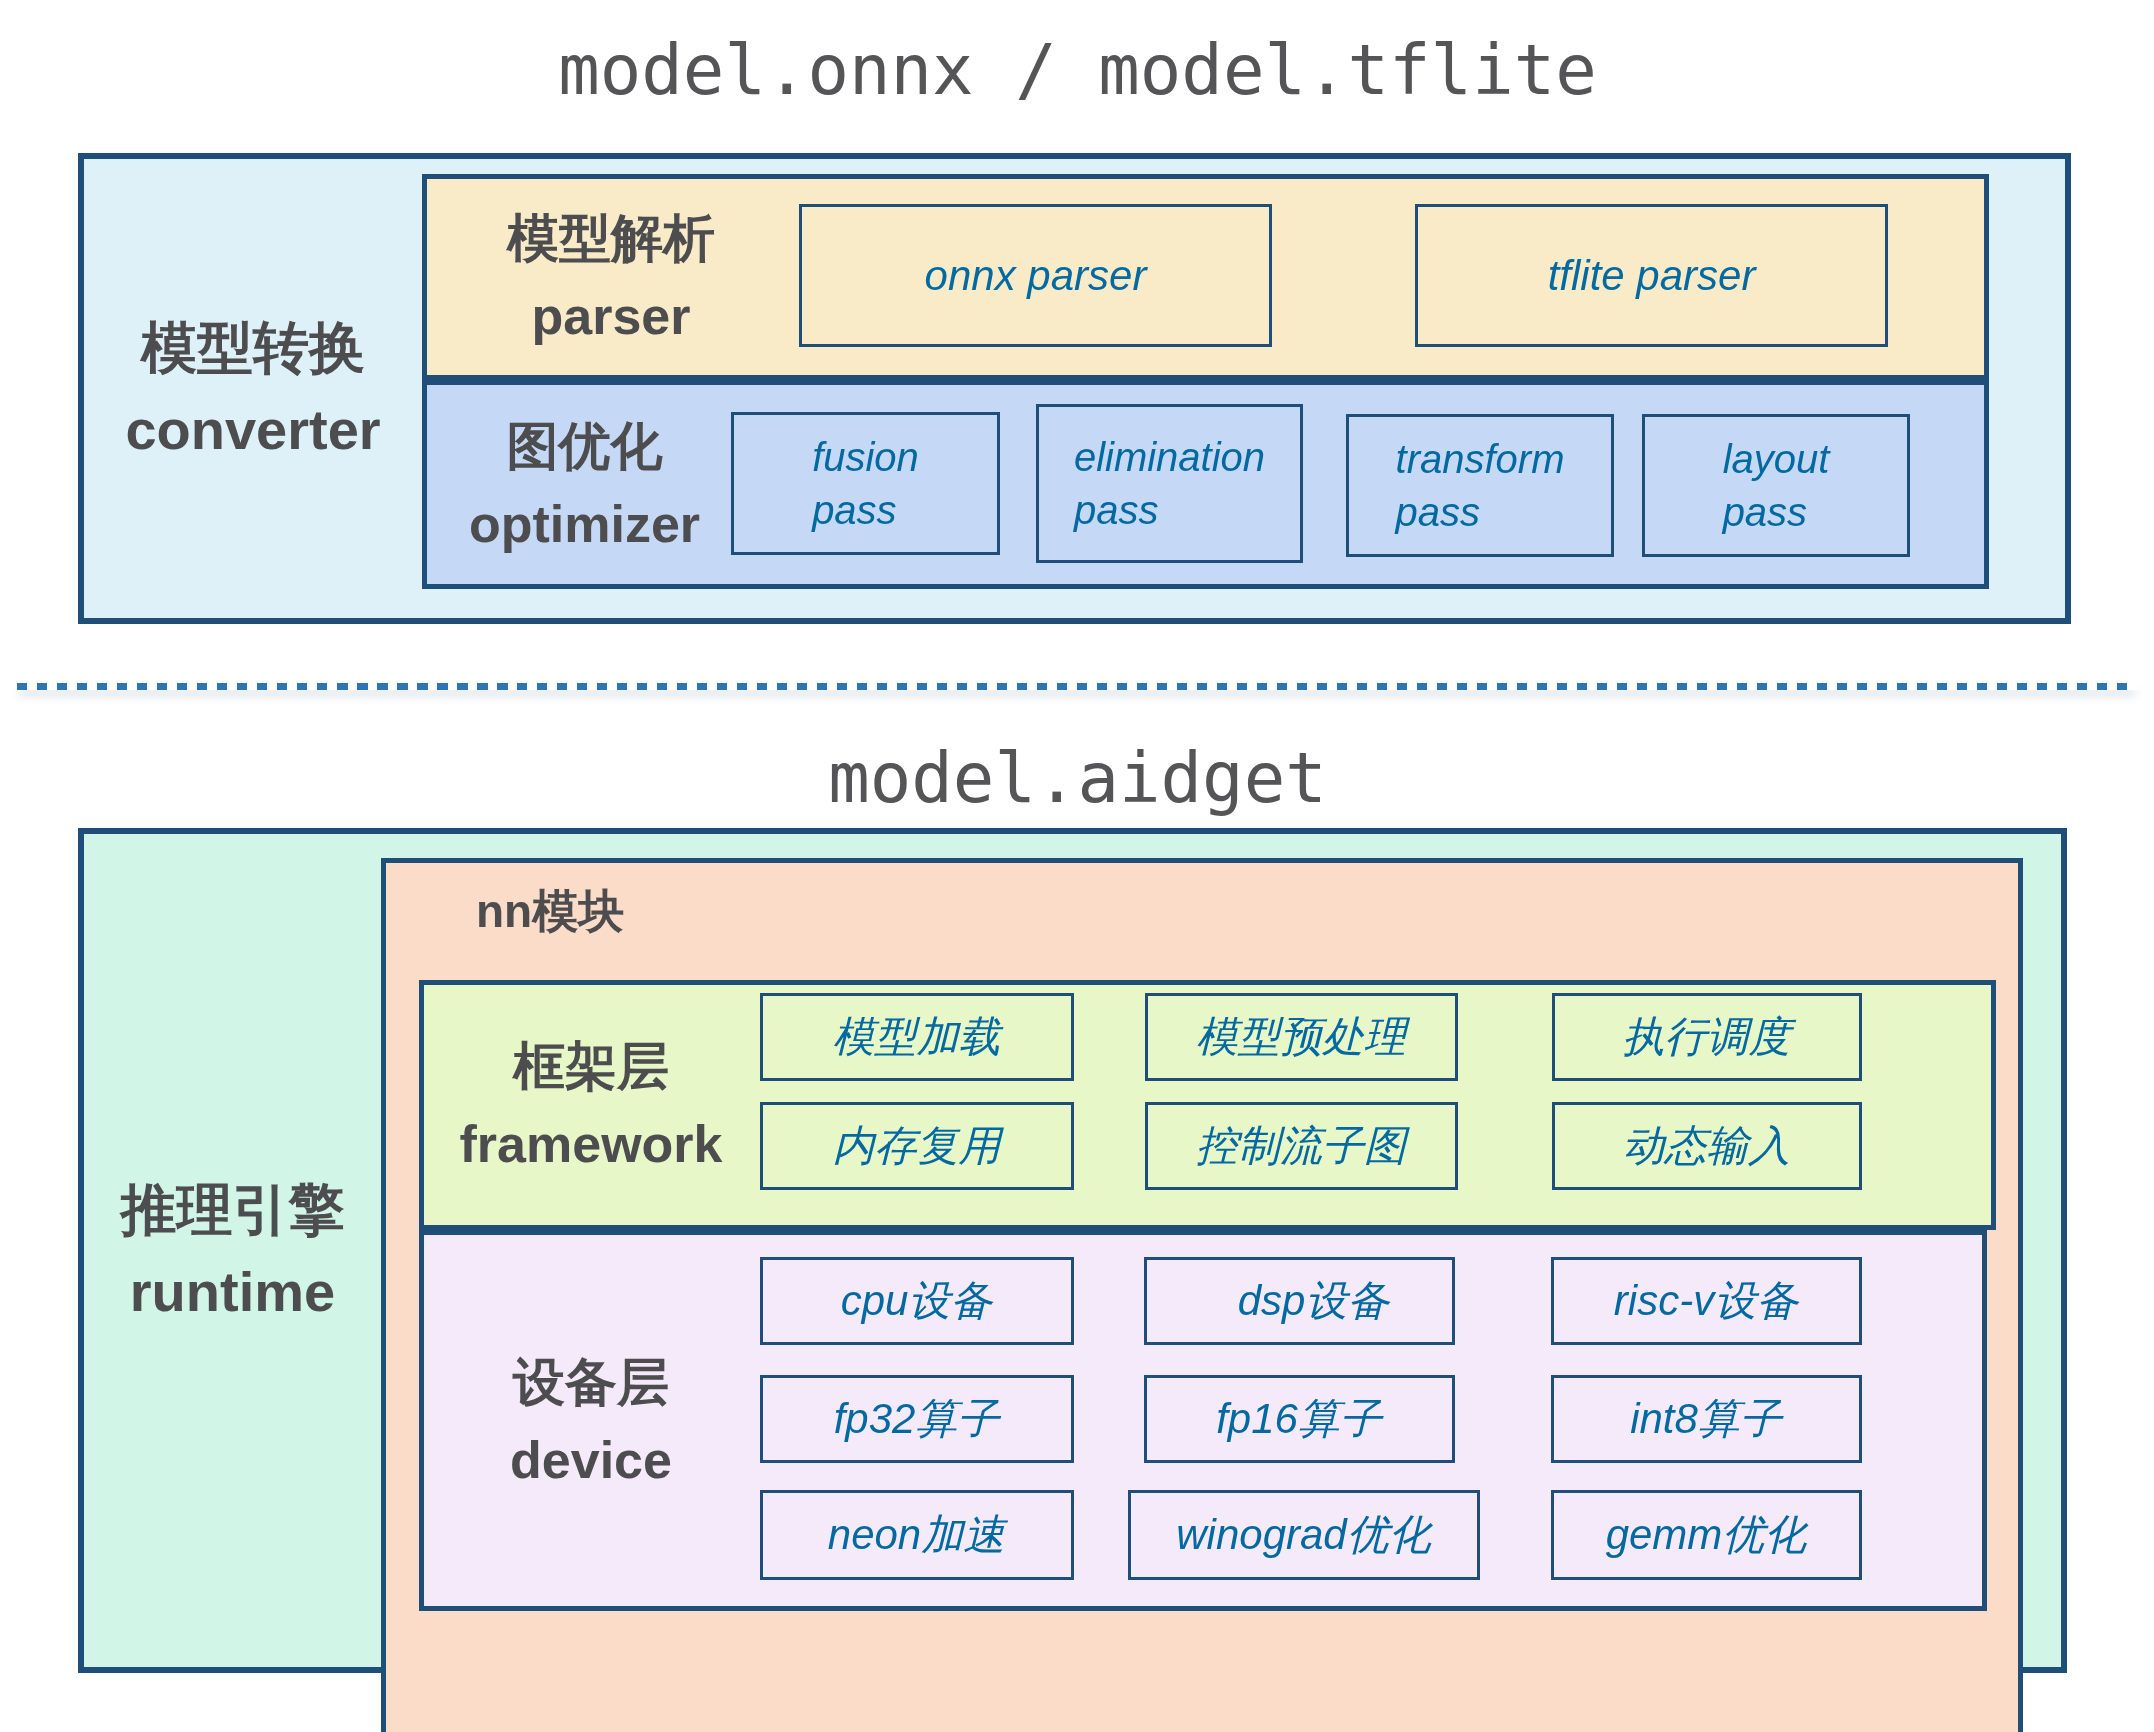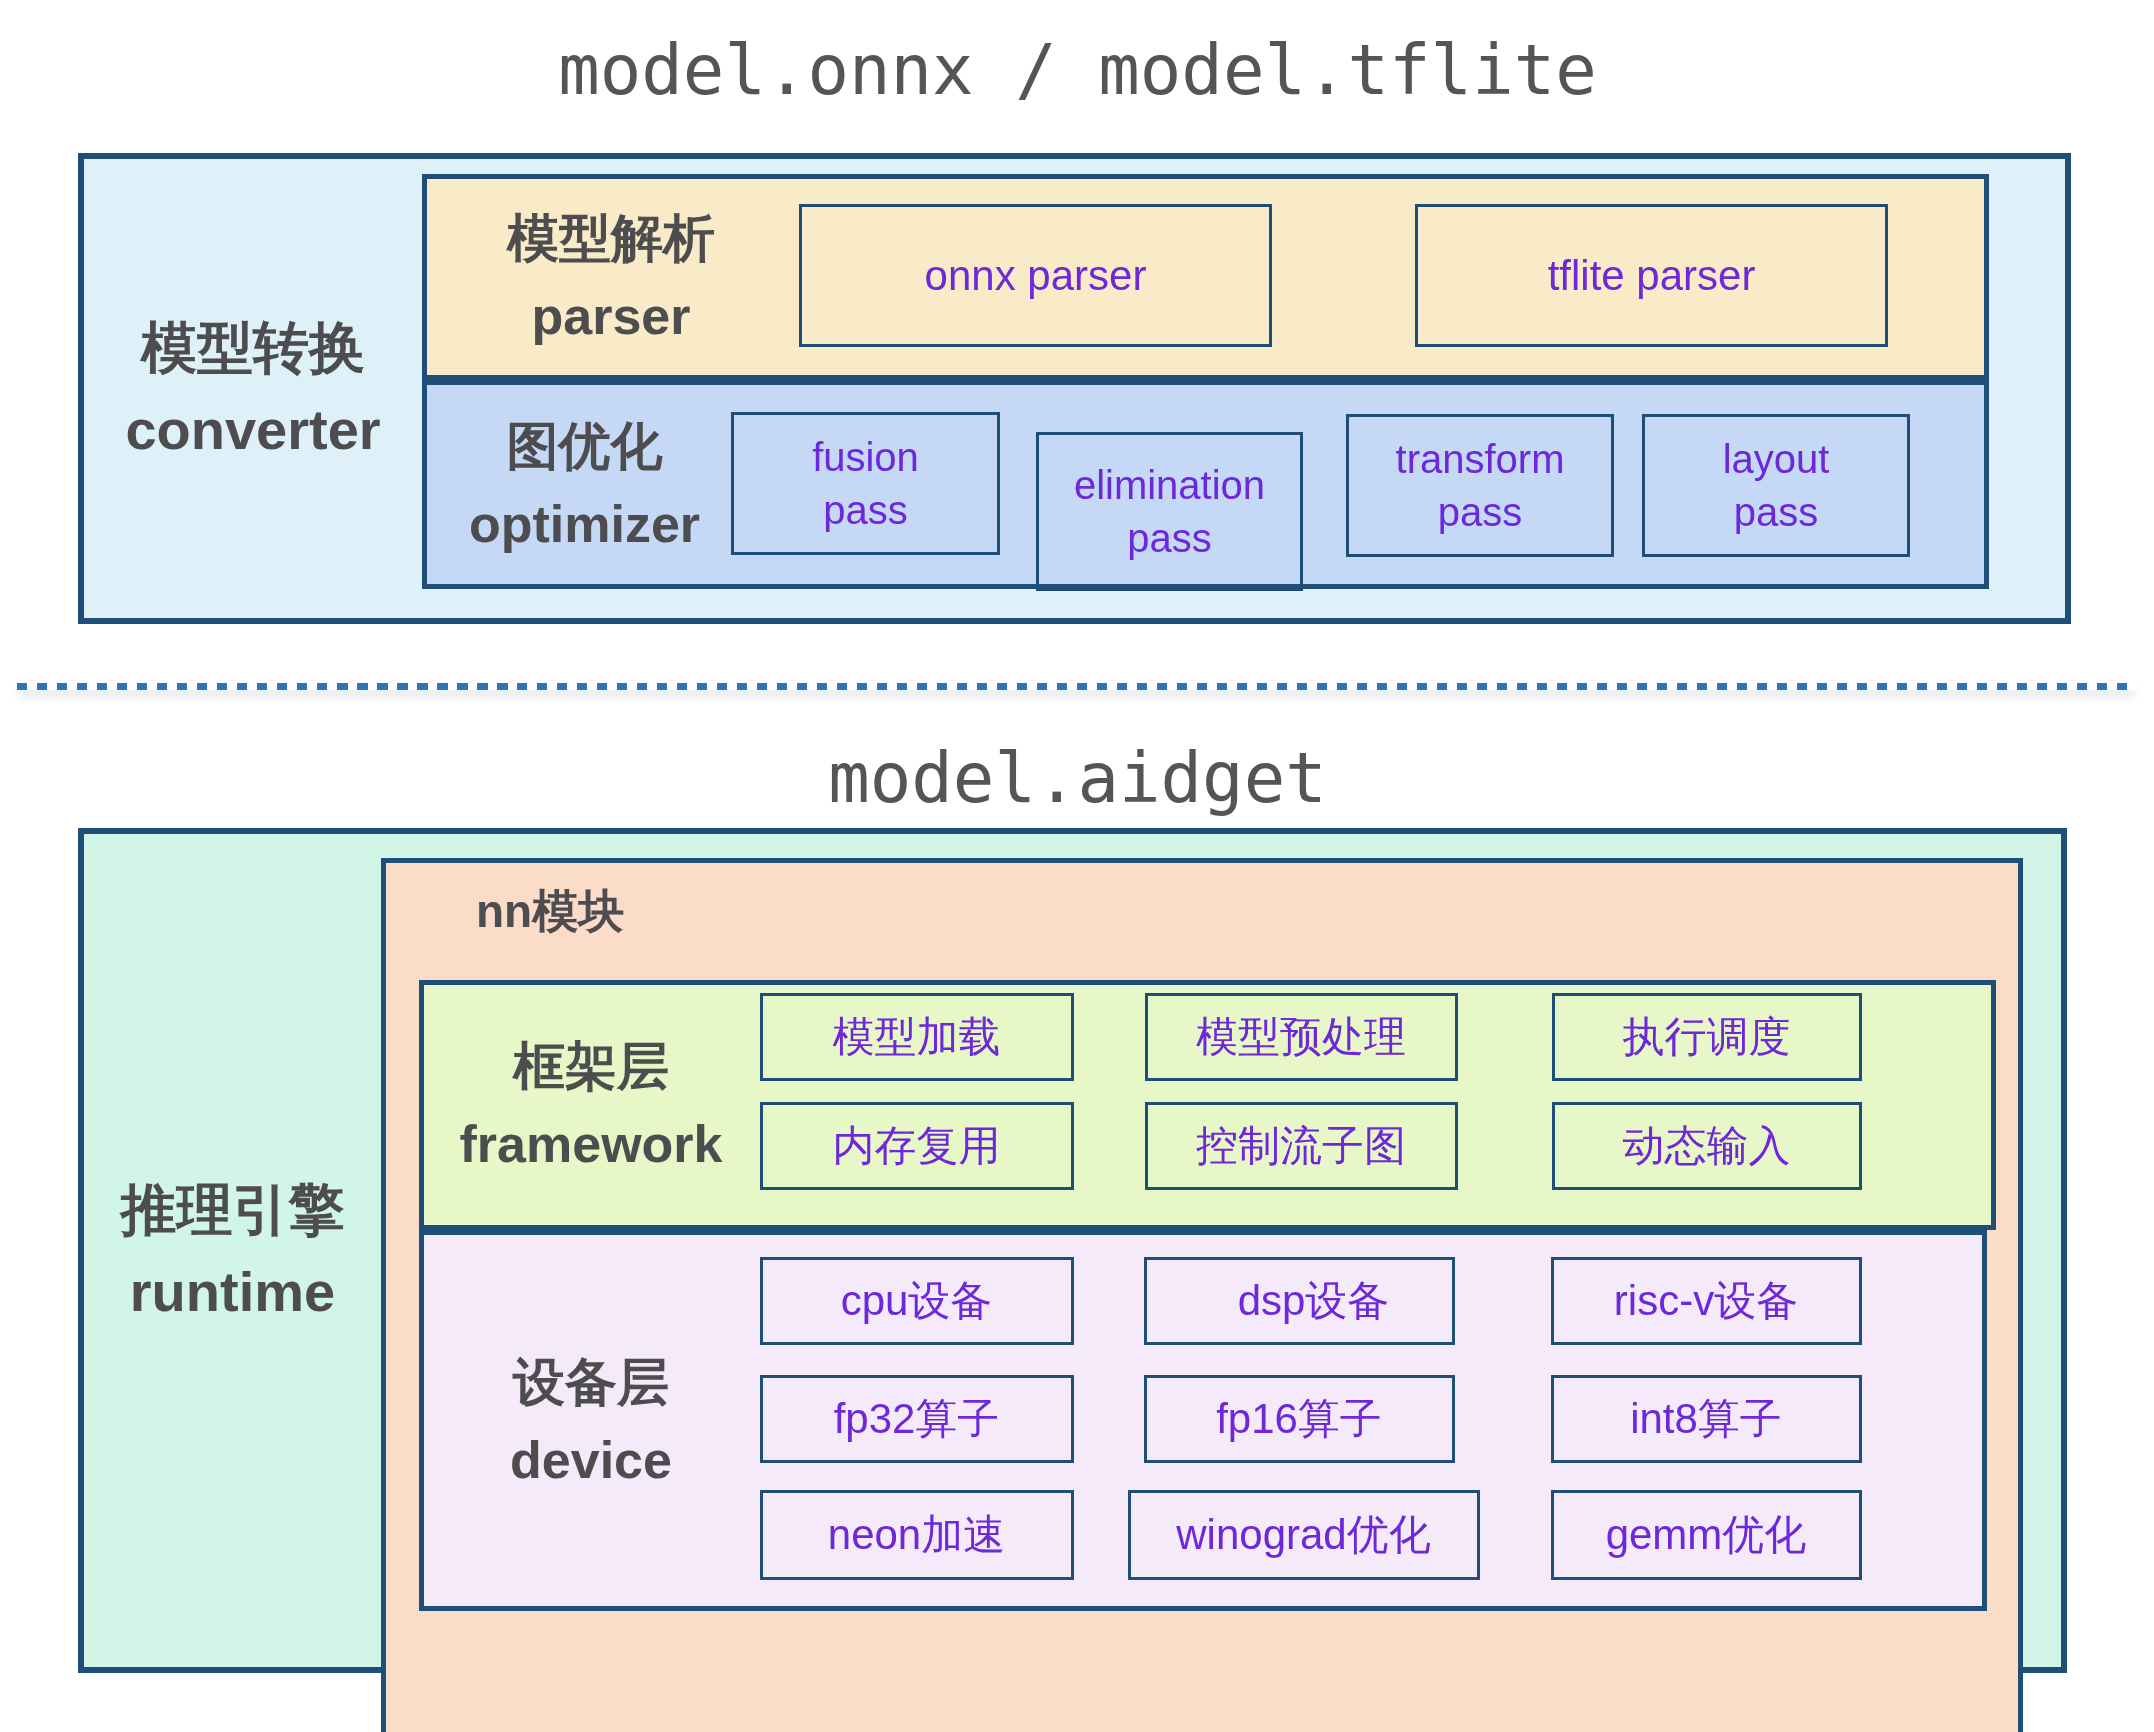--- a/index.html
+++ b/index.html
@@ -10,22 +10,22 @@
     position:absolute;left:0;width:2155px;text-align:center;
     font-family:"DejaVu Sans Mono",monospace;
     font-size:69px;line-height:1.0;color:#555557;letter-spacing:0px;
   }
   #title-top{top:36px;}
   #title-bottom{top:744px;}
   .outer-box{position:absolute;box-sizing:border-box;border:6.7px solid #1f4e79;}
   .band{position:absolute;box-sizing:border-box;border:5.7px solid #1f4e79;}
   .item{
     position:absolute;box-sizing:border-box;border:3.8px solid #1f4e79;
-    display:flex;align-items:center;justify-content:center;text-align:center;
-    font-size:42px;color:#6d28d9;background:transparent;
+    display:flex;align-items:center;justify-content:center;text-align:left;
+    font-size:42px;color:#0369a1;background:transparent;font-style:italic;
   }
   .item.pre{white-space:pre-line;font-size:40px;line-height:1.32;}
 
   .side-label{
     position:absolute;top:0;height:100%;display:flex;flex-direction:column;
     justify-content:center;align-items:center;text-align:center;
     font-weight:bold;color:#4d4d4f;font-size:56px;line-height:1.45;
   }
   .band-label{
     position:absolute;top:0;height:100%;display:flex;flex-direction:column;
@@ -38,21 +38,21 @@
   #converter-label{left:0;width:338px;}
 
   #parser-band{left:338px;top:15.3px;width:1567px;height:206px;background:#f9ebc8;}
   #parser-label{left:0;width:368px;}
   #item-onnx-parser{left:372px;top:25px;width:473px;height:143px;}
   #item-tflite-parser{left:988px;top:25px;width:473px;height:143px;}
 
   #optimizer-band{left:338px;top:221px;width:1567px;height:209px;background:#c5d9f6;}
   #optimizer-label{left:0;width:315px;}
   #item-fusion{left:304px;top:27px;width:269px;height:143px;}
-  #item-elimination{left:609px;top:19px;width:267px;height:159px;margin-top:28px;}
+  #item-elimination{left:609px;top:19px;width:267px;height:159px;}
   #item-transform{left:919px;top:29px;width:268px;height:143px;}
   #item-layout{left:1215px;top:29px;width:268px;height:143px;}
 
   
   #divider{
     position:absolute;left:17px;top:683px;width:2120px;height:6.7px;
     background:repeating-linear-gradient(90deg,#2e75b6 0 10.5px,transparent 10.5px 20px);
     box-shadow:0 6.7px 8.6px -1.9px rgba(110,130,165,0.45);
   }
 

